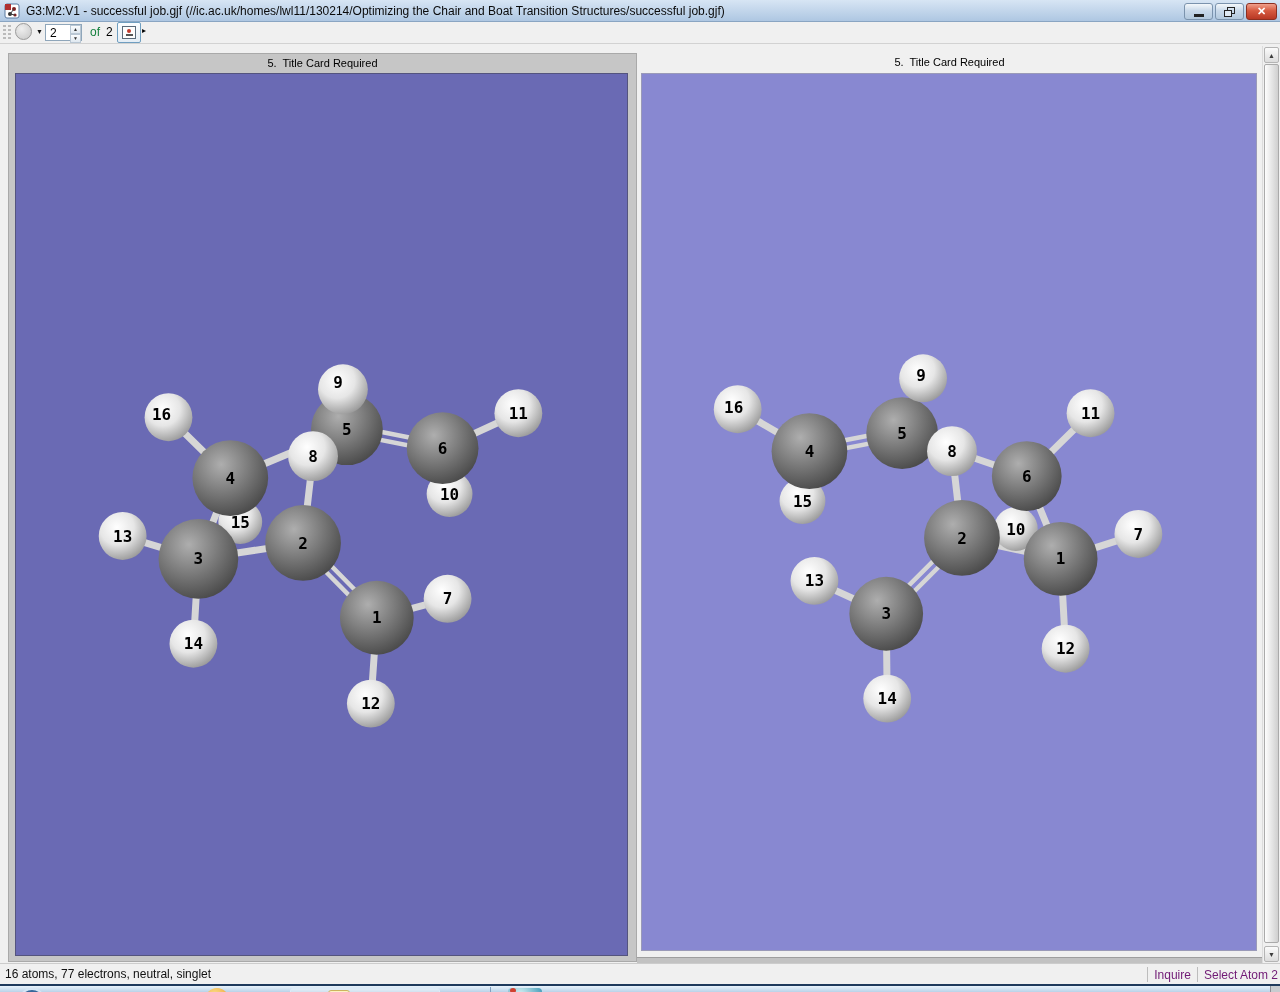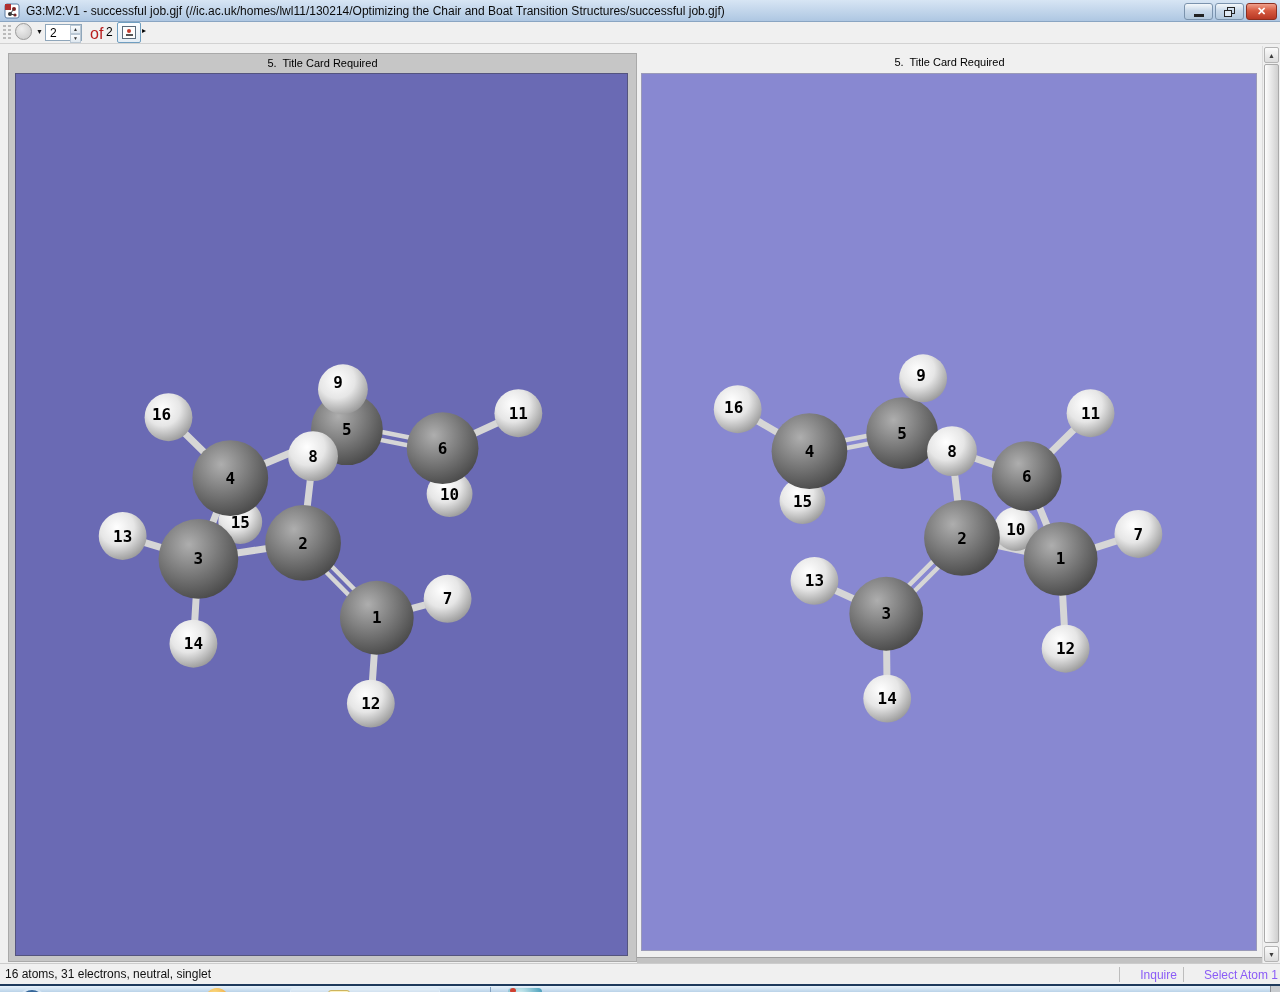--- a/index.html
+++ b/index.html
@@ -32,21 +32,21 @@
     background:repeating-linear-gradient(#bbb 0 2px, #f0f0f0 2px 4px); }
   .tool-circle { position:absolute; left:15px; top:23px; width:17px; height:17px; border-radius:50%;
     border:1px solid #9a9a9a; background:radial-gradient(circle at 38% 32%, #efefef, #c6c6c6); }
   .dd-arrow { position:absolute; left:36px; top:27px; font-size:7px; color:#111; }
   .spinbox { position:absolute; left:45px; top:24px; width:37px; height:17px; background:#fff;
     border:1px solid #8fa6ba; }
   .spin-value { position:absolute; left:4px; top:1px; font-size:12px; color:#000; }
   .spin-arrows { position:absolute; right:0; top:0; width:11px; height:15px; display:flex; flex-direction:column; }
   .spin-arrows span { flex:1; font-size:5px; line-height:7px; text-align:center; color:#333;
     background:linear-gradient(#fafcfe,#dfe8f0); border:1px solid #b9c7d4; }
-  .of-label { position:absolute; left:90px; top:25px; font-size:16px; color:#b91c1c; }
+  .of-label { position:absolute; left:90px; top:25px; font-size:12px; color:#15803d; }
   .total-label { position:absolute; left:106px; top:25px; font-size:12px; color:#000; }
   .frames-btn { position:absolute; left:117px; top:22px; width:24px; height:21px;
     border:1px solid #6f9ec0; background:linear-gradient(#fbfdff,#e4edf5); border-radius:2px; }
   .frames-btn .pic { position:absolute; left:4px; top:3px; width:14px; height:13px; background:#fdfdfd;
     border:1px solid #5a6a7a; }
   .frames-btn .pic i { position:absolute; left:4px; top:2px; width:4px; height:4px; border-radius:50%; background:#c0392b; }
   .frames-btn .pic em { position:absolute; left:3px; bottom:2px; width:7px; height:2px; background:#555; }
   .side-arrow { position:absolute; left:142px; top:26px; font-size:8px; color:#000; }
 
   
@@ -71,21 +71,21 @@
   .sb-btn.down { bottom:1px; }
   .sb-thumb { position:absolute; left:1px; top:18px; width:15px; height:879px;
     background:linear-gradient(90deg,#fdfdfd,#e2e2e2 60%,#cfcfcf); border:1px solid #aaa; border-radius:2px; }
 
   
   .statusbar { position:absolute; left:0; top:963px; width:1280px; height:21px; background:#f0f0f0;
     border-top:1px solid #cccccc; font-size:12px; color:#111; }
   .status-left { position:absolute; left:5px; top:3px; }
   .status-right { position:absolute; right:2px; top:0; height:21px; display:flex; align-items:center; }
   .status-right .sep { width:1px; height:15px; background:#bdbdbd; margin:0 6px; }
-  .status-cell { font-size:12px; color:#8b5cf6; white-space:nowrap;margin-left:14px; }
+  .status-cell { font-size:12px; color:#701a75; white-space:nowrap; }
 
   
   .taskbar { position:absolute; left:0; top:984px; width:1280px; height:8px; overflow:hidden;
     background:linear-gradient(#e9f3fc,#b9d2e8); border-top:2px solid #1e3a5c; }
   .tb { position:absolute; }
   .orb { left:18px; top:2px; width:28px; height:28px; border-radius:50%;
     border:2px solid #d5e6f5; background:radial-gradient(circle at 50% 35%, #79add e0, #1e4a7a); background:#35679a; }
   .fx { left:205px; top:2px; width:24px; height:24px; border-radius:50%;
     background:radial-gradient(circle at 40% 30%, #fce28a, #e68a1e); }
   .slot { left:290px; top:2px; width:150px; height:20px; border:1px solid #dcebf8; border-radius:3px;
@@ -293,26 +293,26 @@
     </div>
     <div class="bottom-strip"></div>
     <div class="vscroll">
       <div class="sb-btn up">▲</div>
       <div class="sb-thumb"></div>
       <div class="sb-btn down">▼</div>
     </div>
   </div>
 
   <div class="statusbar">
-    <span class="status-left">16 atoms, 31 electrons, neutral, singlet</span>
+    <span class="status-left">16 atoms, 77 electrons, neutral, singlet</span>
     <div class="status-right">
       <span class="sep"></span>
       <span class="status-cell">Inquire</span>
       <span class="sep"></span>
-      <span class="status-cell">Select Atom 1</span>
+      <span class="status-cell">Select Atom 2</span>
     </div>
   </div>
 
   <div class="taskbar">
     <div class="tb orb"></div>
     <div class="tb fx"></div>
     <div class="tb slot"></div>
     <div class="tb slot-ico"></div>
     <div class="tb tb-sep"></div>
     <div class="tb teal">

